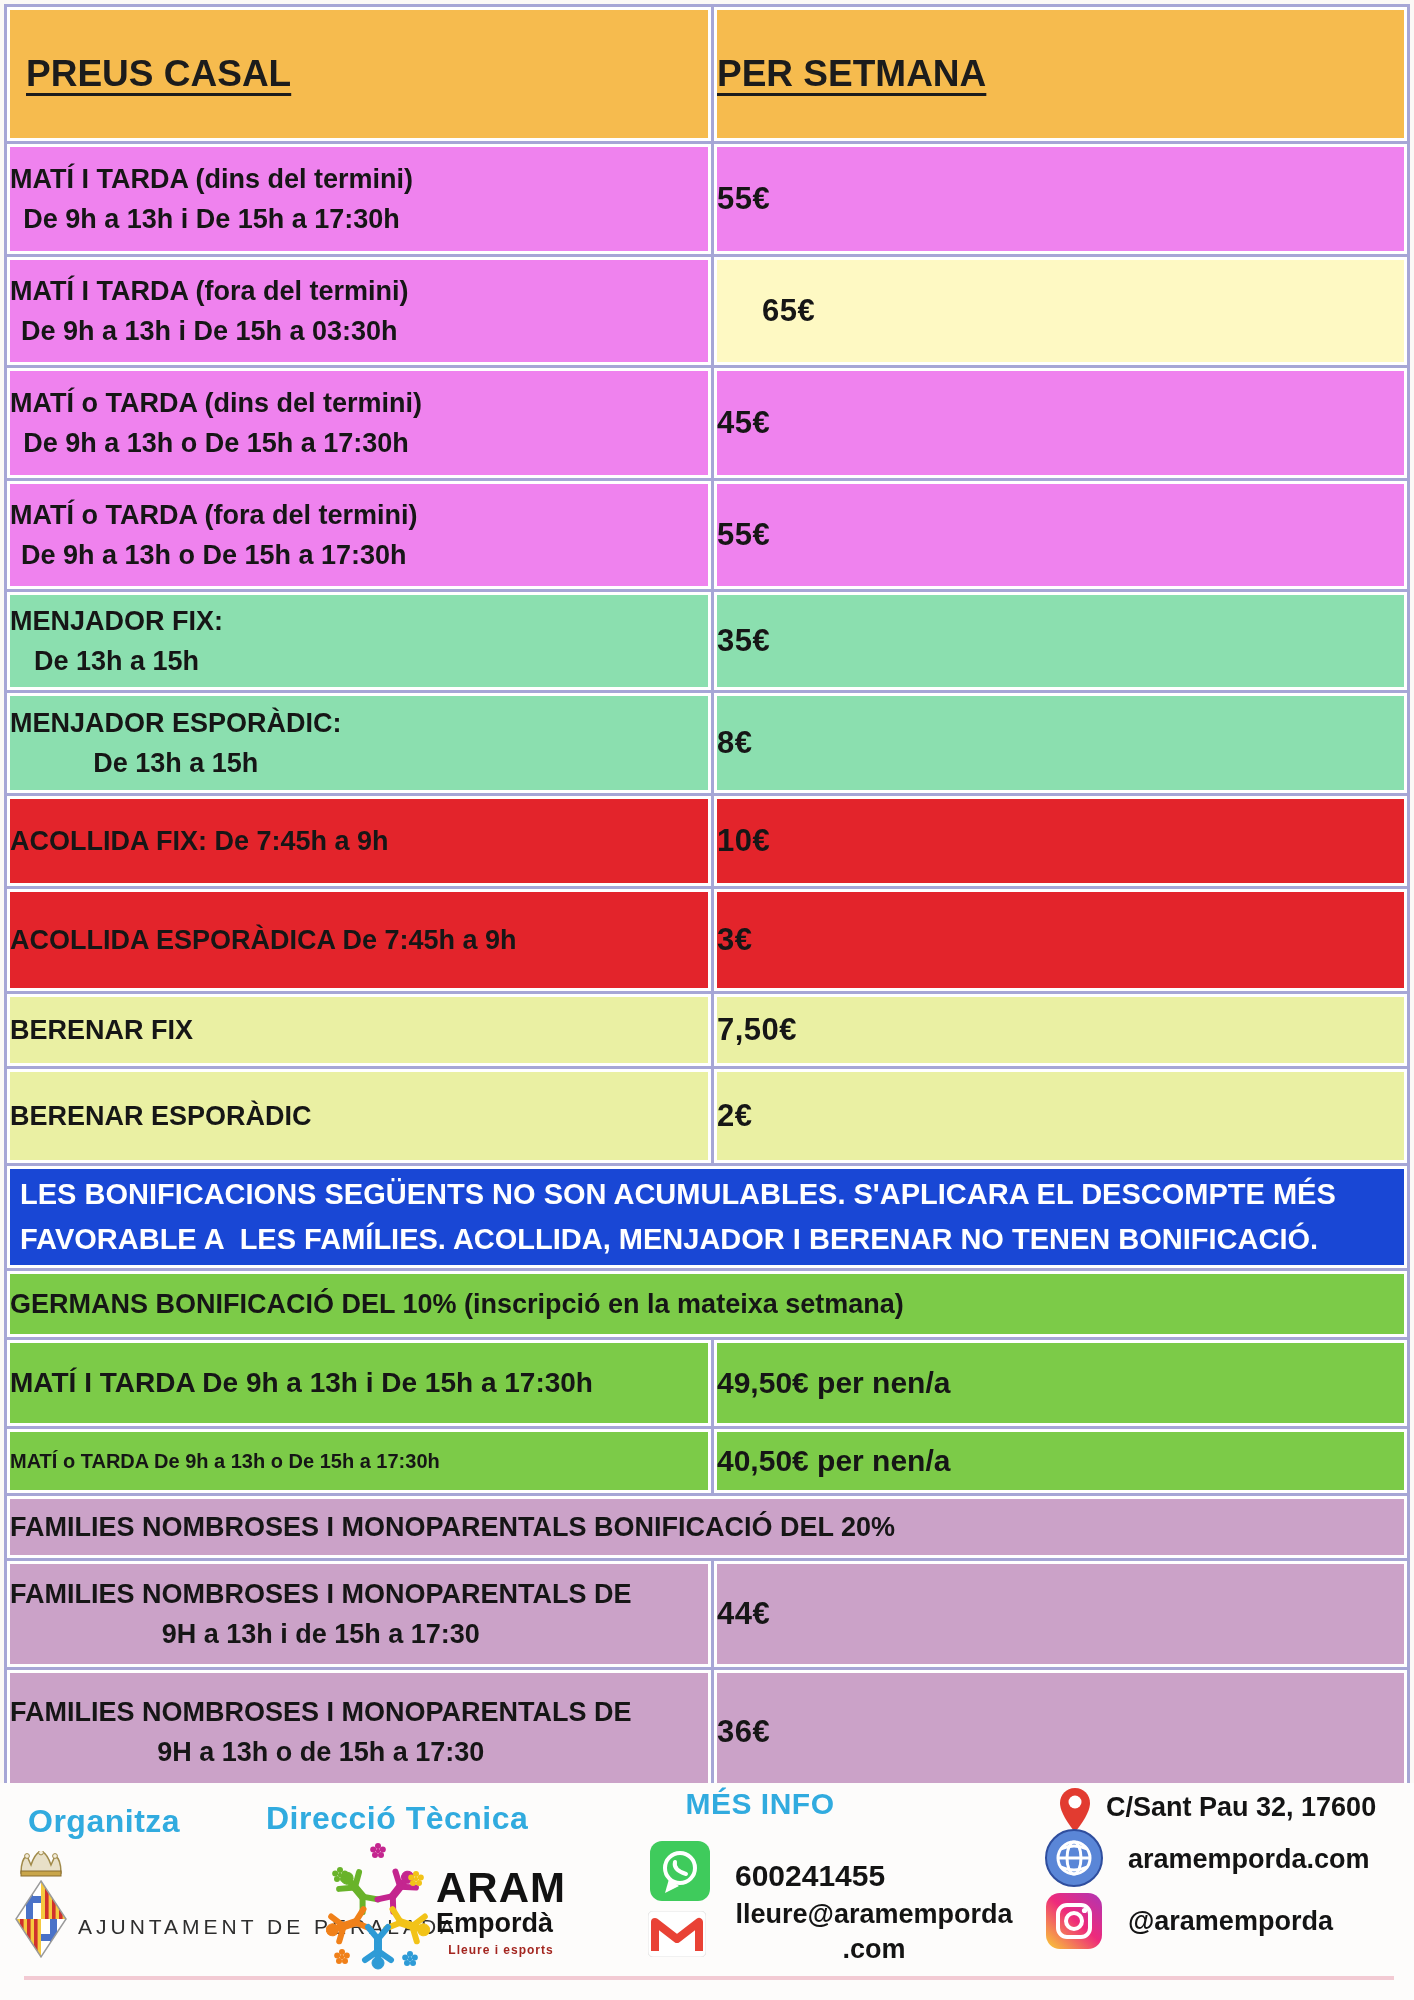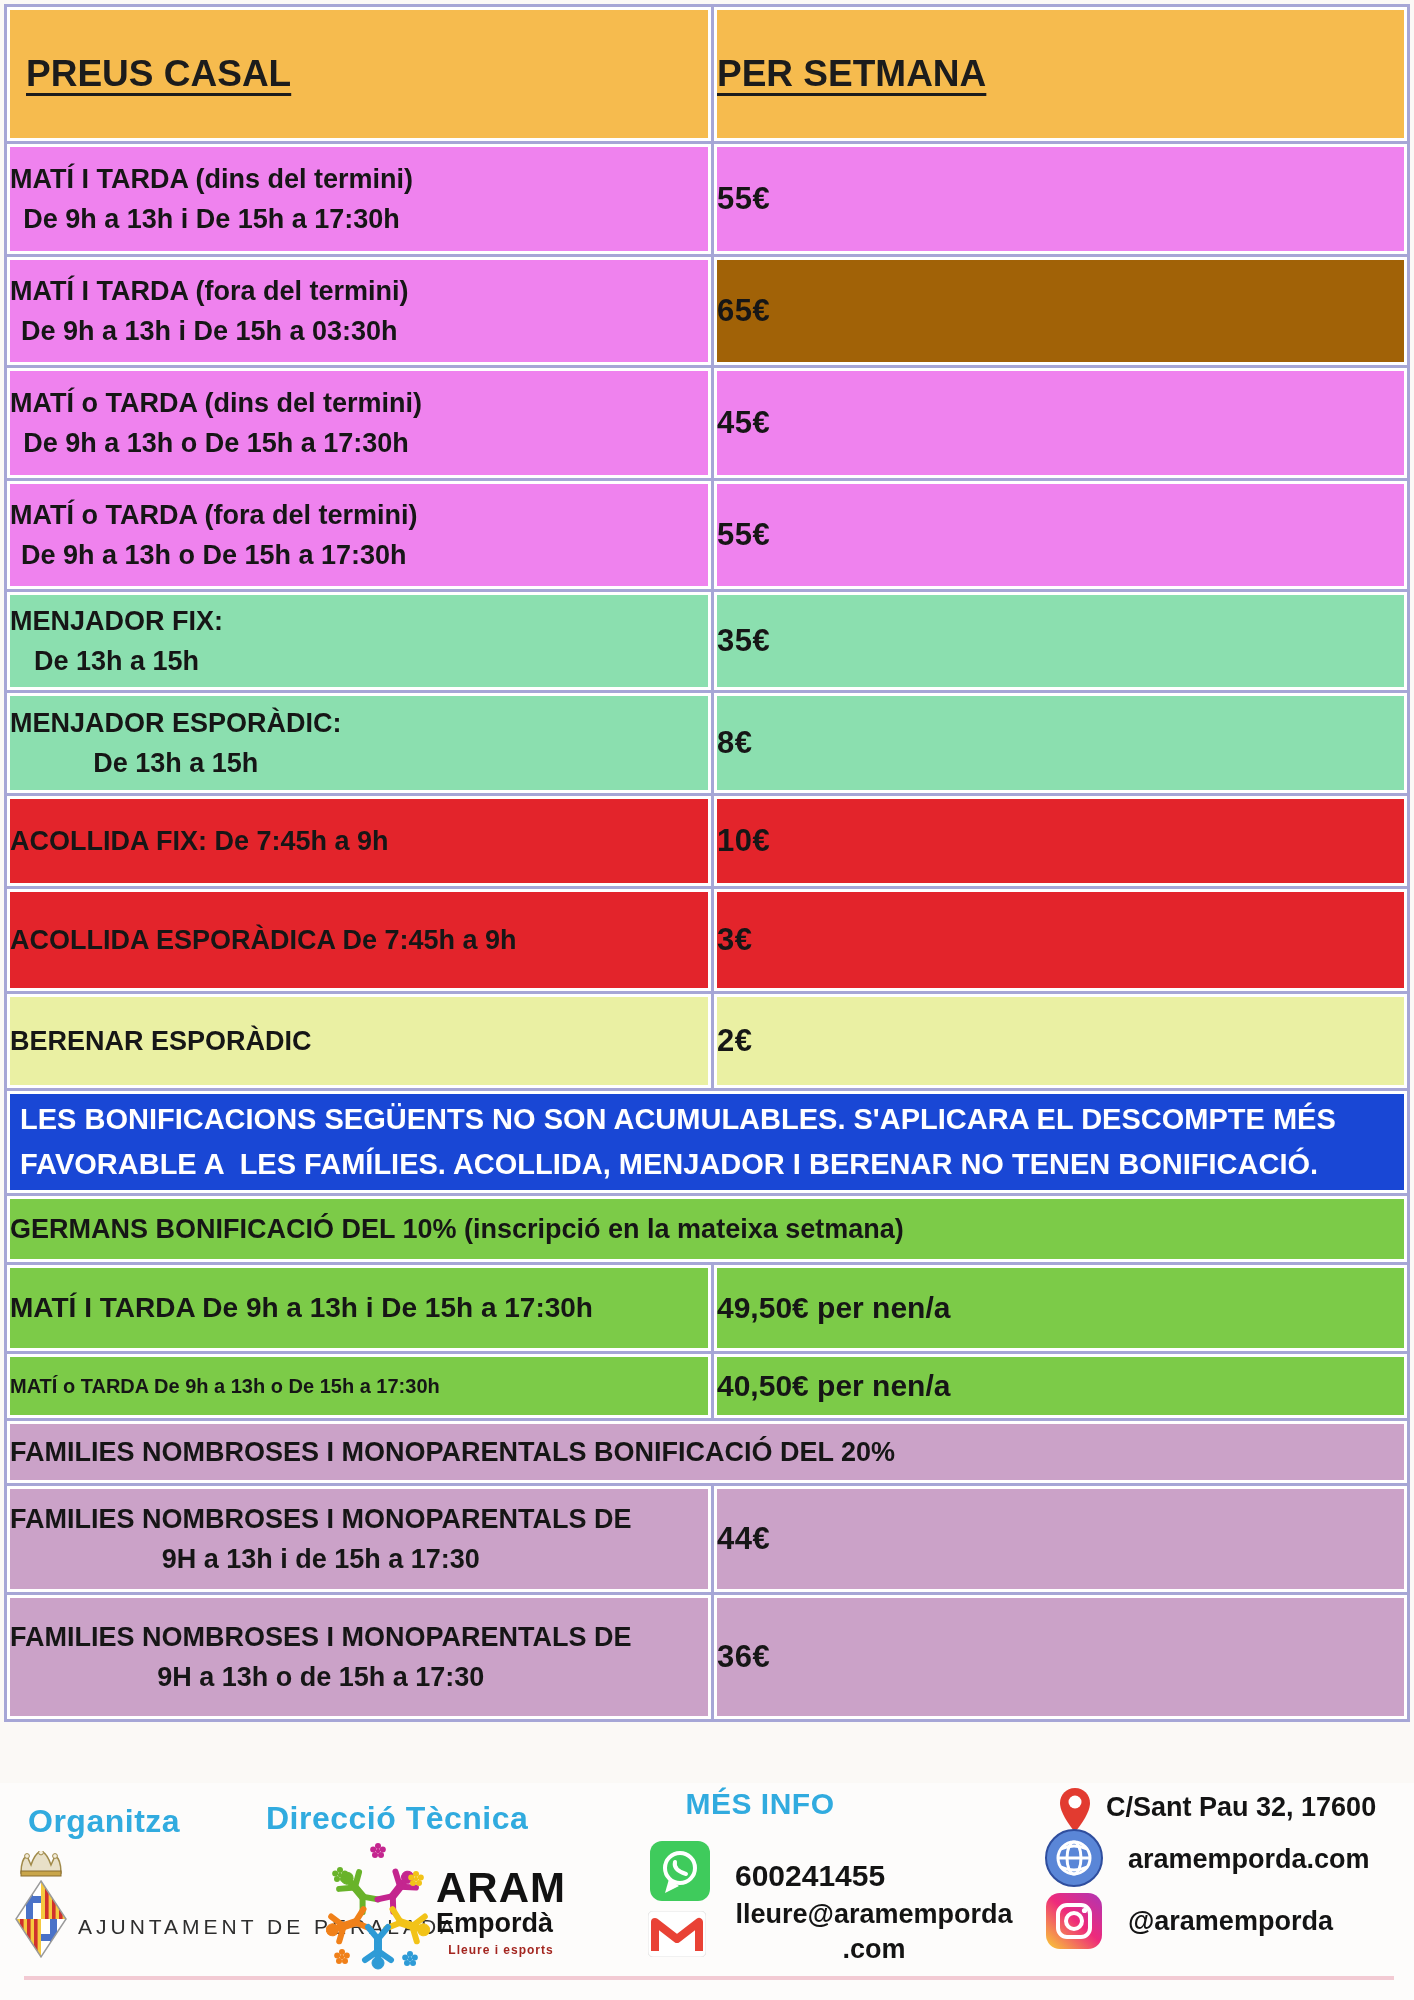--- a/index.html
+++ b/index.html
@@ -52,21 +52,21 @@
       <div class="cell c2" style="background: rgb(239, 130, 238);">
           <div class="price">55€</div>
         </div>
     </div>
 
     <div class="row" style="height:102px">
       <div class="cell c1" style="background: rgb(239, 130, 238);">
           <div class="lbl">MATÍ I TARDA (fora del termini)
 De 9h a 13h i De 15h a 03:30h</div>
         </div>
-      <div class="cell c2" style="background: #a16207;">
+      <div class="cell c2" style="background: #fef9c3; padding-left: 45px;">
           <div class="price">65€</div>
         </div>
     </div>
 
     <div class="row" style="height:104px">
       <div class="cell c1" style="background: rgb(239, 130, 238);">
           <div class="lbl">MATÍ o TARDA (dins del termini)
 De 9h a 13h o De 15h a 17:30h</div>
         </div>
       <div class="cell c2" style="background: rgb(239, 130, 238);">
@@ -115,20 +115,28 @@
 
     <div class="row" style="height:96px">
       <div class="cell c1" style="background: rgb(227, 36, 43);">
           <div class="lbl">ACOLLIDA ESPORÀDICA De 7:45h a 9h</div>
         </div>
       <div class="cell c2" style="background: rgb(227, 36, 43);">
           <div class="price">3€</div>
         </div>
     </div>
 
+    <div class="row" style="height:66px">
+      <div class="cell c1" style="background: rgb(234, 240, 163);">
+          <div class="lbl">BERENAR FIX</div>
+        </div>
+      <div class="cell c2" style="background: rgb(234, 240, 163);">
+          <div class="price">7,50€</div>
+        </div>
+    </div>
 
     <div class="row" style="height:88px">
       <div class="cell c1" style="background: rgb(234, 240, 163);">
           <div class="lbl">BERENAR ESPORÀDIC</div>
         </div>
       <div class="cell c2" style="background: rgb(234, 240, 163);">
           <div class="price">2€</div>
         </div>
     </div>
 

